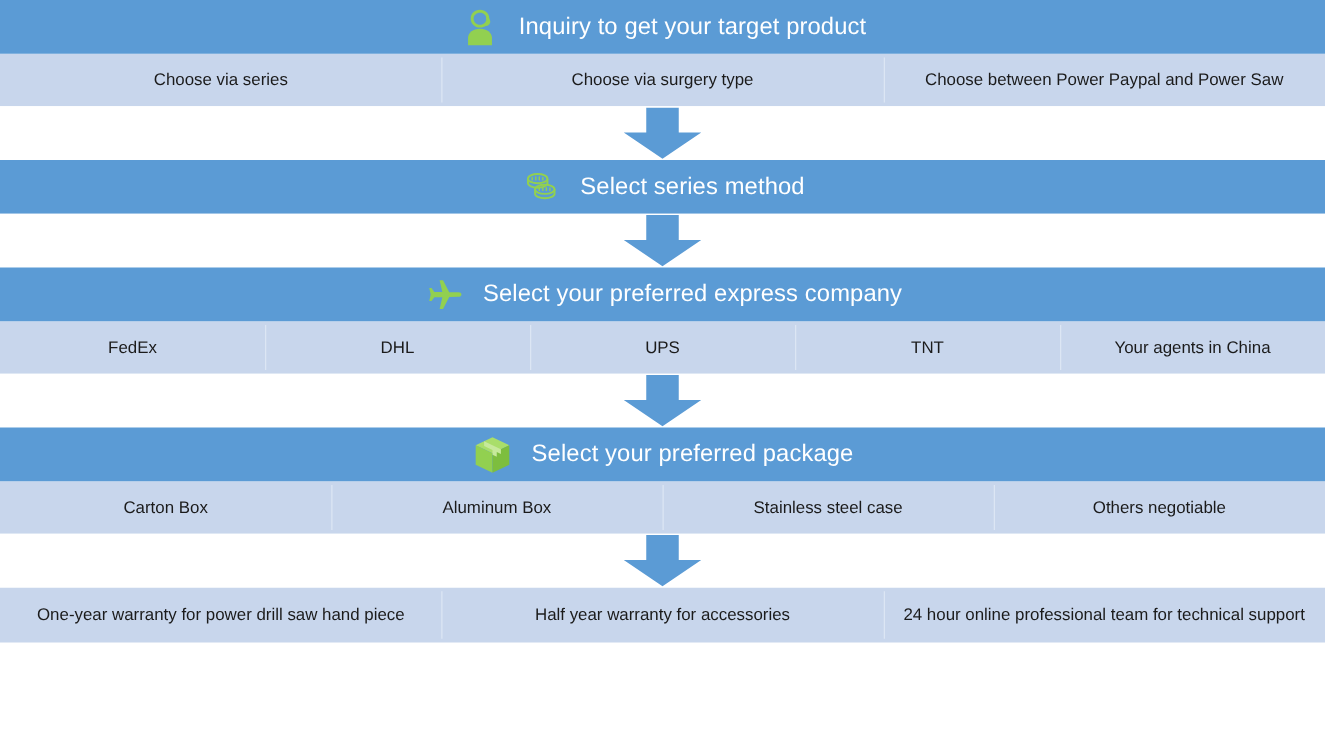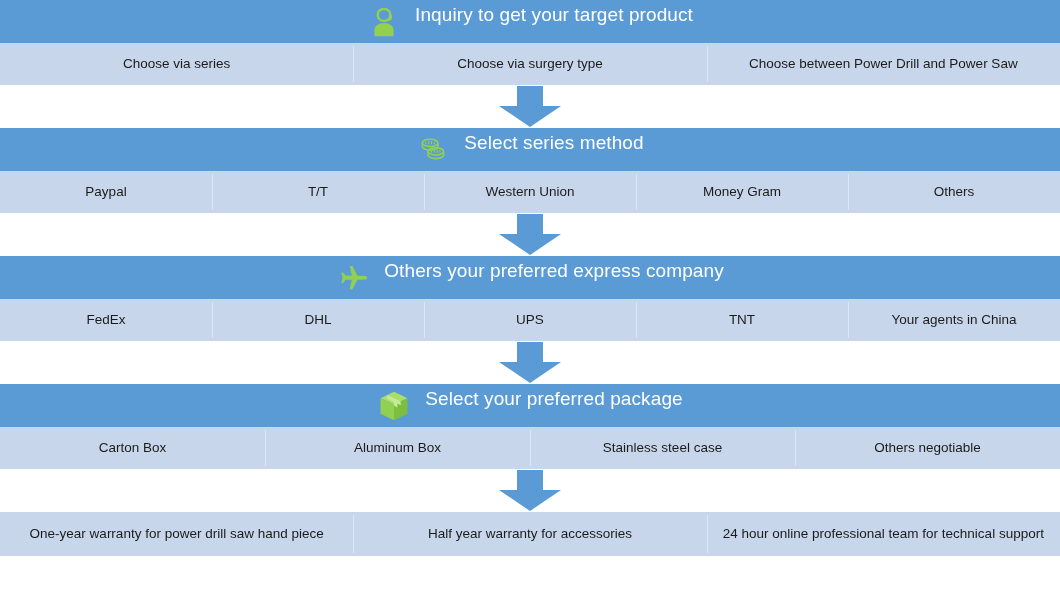--- a/index.html
+++ b/index.html
@@ -27,21 +27,21 @@
     position: relative;
     background: #5B9BD5;
     height: 43px;
     display: flex;
     align-items: center;
     justify-content: center;
     box-sizing: border-box;
   }
   .bar-inner {
     display: flex;
-    align-items: flex-start;
+    align-items: center;
     justify-content: center;
     gap: 14px;
   }
   .bar-title {
     color: #FFFFFF;
     font-size: 19px;
     font-weight: 400;
     letter-spacing: 0.1px;
     white-space: nowrap;
     line-height: 1;
@@ -114,21 +114,21 @@
             <path d="M30.8 14.4c1.6 0.4 2.3 1.4 2.3 2.8 0 1.8-1.5 3.1-3.6 3.1h-1.2v2.2h1.4c3.4 0 5.9-2.3 5.9-5.3 0-2.5-1.6-4.4-4.3-5.1z" fill="#92D050"></path>
             <path d="M24 25.5c-7.6 0-13.5 4.3-13.5 10.2V44h27v-8.3c0-5.9-5.9-10.2-13.5-10.2z" fill="#92D050"></path>
           </svg>
         </span>
         <span class="bar-title">Inquiry to get your target product</span>
       </div>
     </div>
     <div class="options">
       <div class="option">Choose via series</div>
       <div class="option">Choose via surgery type</div>
-      <div class="option">Choose  between Power Drill and Power Saw</div>
+      <div class="option">Choose  between Power Paypal and Power Saw</div>
     </div>
   </div>
 
   <div class="gap">
     <span class="arrow">
       <svg viewBox="0 0 66 42" xmlns="http://www.w3.org/2000/svg">
         <polygon points="20,0 46,0 46,20 64,20 33,41 2,20 20,20" fill="#5B9BD5"></polygon>
       </svg>
     </span>
   </div>
@@ -152,46 +152,39 @@
               <rect x="21" y="24" width="1.6" height="4" rx="0.6"></rect>
               <rect x="25" y="23.4" width="1.6" height="4.6" rx="0.6"></rect>
               <rect x="29" y="23.4" width="1.6" height="4.6" rx="0.6"></rect>
               <rect x="33" y="24" width="1.6" height="4" rx="0.6"></rect>
             </g>
           </svg>
         </span>
         <span class="bar-title">Select series method</span>
       </div>
     </div>
-    <div class="options">
-      <div class="option">Paypal</div>
-      <div class="option">T/T</div>
-      <div class="option">Western Union</div>
-      <div class="option">Money Gram</div>
-      <div class="option">Others</div>
-    </div>
   </div>
 
   <div class="gap">
     <span class="arrow">
       <svg viewBox="0 0 66 42" xmlns="http://www.w3.org/2000/svg">
         <polygon points="20,0 46,0 46,20 64,20 33,41 2,20 20,20" fill="#5B9BD5"></polygon>
       </svg>
     </span>
   </div>
 
   <div class="section">
     <div class="bar">
       <div class="bar-inner">
         <span class="icon">
           <svg viewBox="0 0 48 48" xmlns="http://www.w3.org/2000/svg">
             <path d="M44 23.5c0 1.7-1.6 2.6-3.2 2.6l-10.6 0.2-7 13.6-3.9 0 3.1-13.5-9 0.2-3.2 4.3-2.6 0 1.7-7.4-1.7-7.3 2.6 0 3.2 4.3 9 0.2L19.3 7.2l3.9 0 7 13.6 10.6 0.2c1.6 0 3.2 0.8 3.2 2.5z" fill="#92D050"></path>
           </svg>
         </span>
-        <span class="bar-title">Others your preferred express company</span>
+        <span class="bar-title">Select your preferred express company</span>
       </div>
     </div>
     <div class="options">
       <div class="option">FedEx</div>
       <div class="option">DHL</div>
       <div class="option">UPS</div>
       <div class="option">TNT</div>
       <div class="option">Your agents in China</div>
     </div>
   </div>

